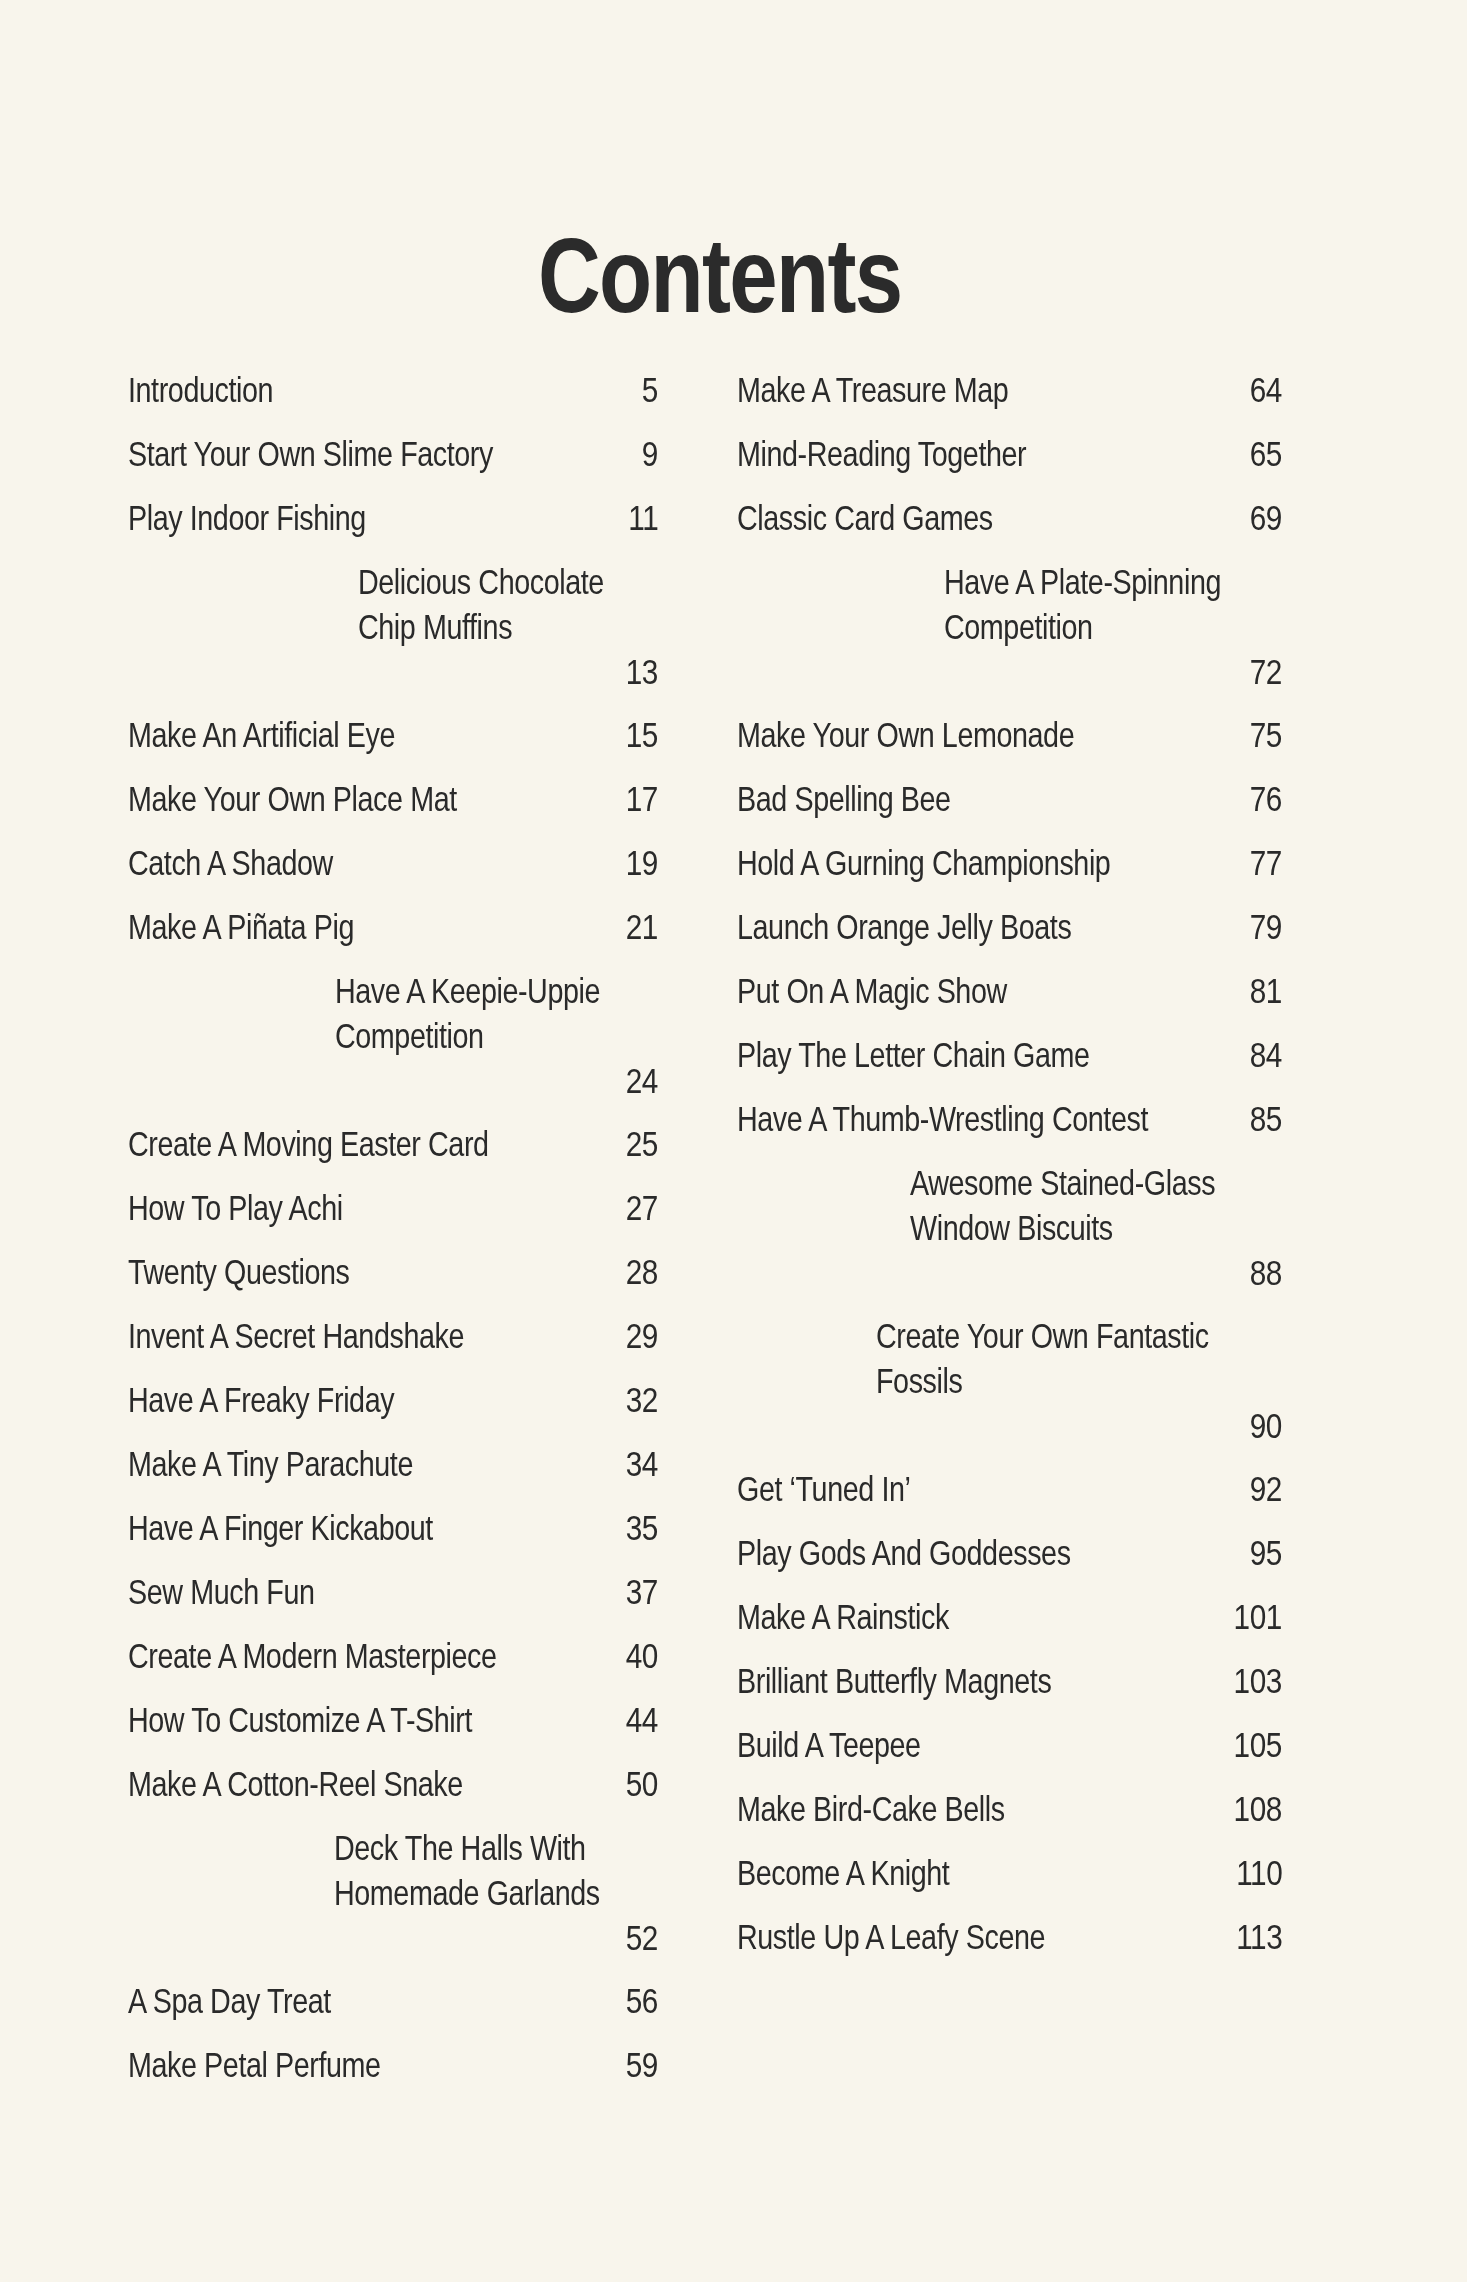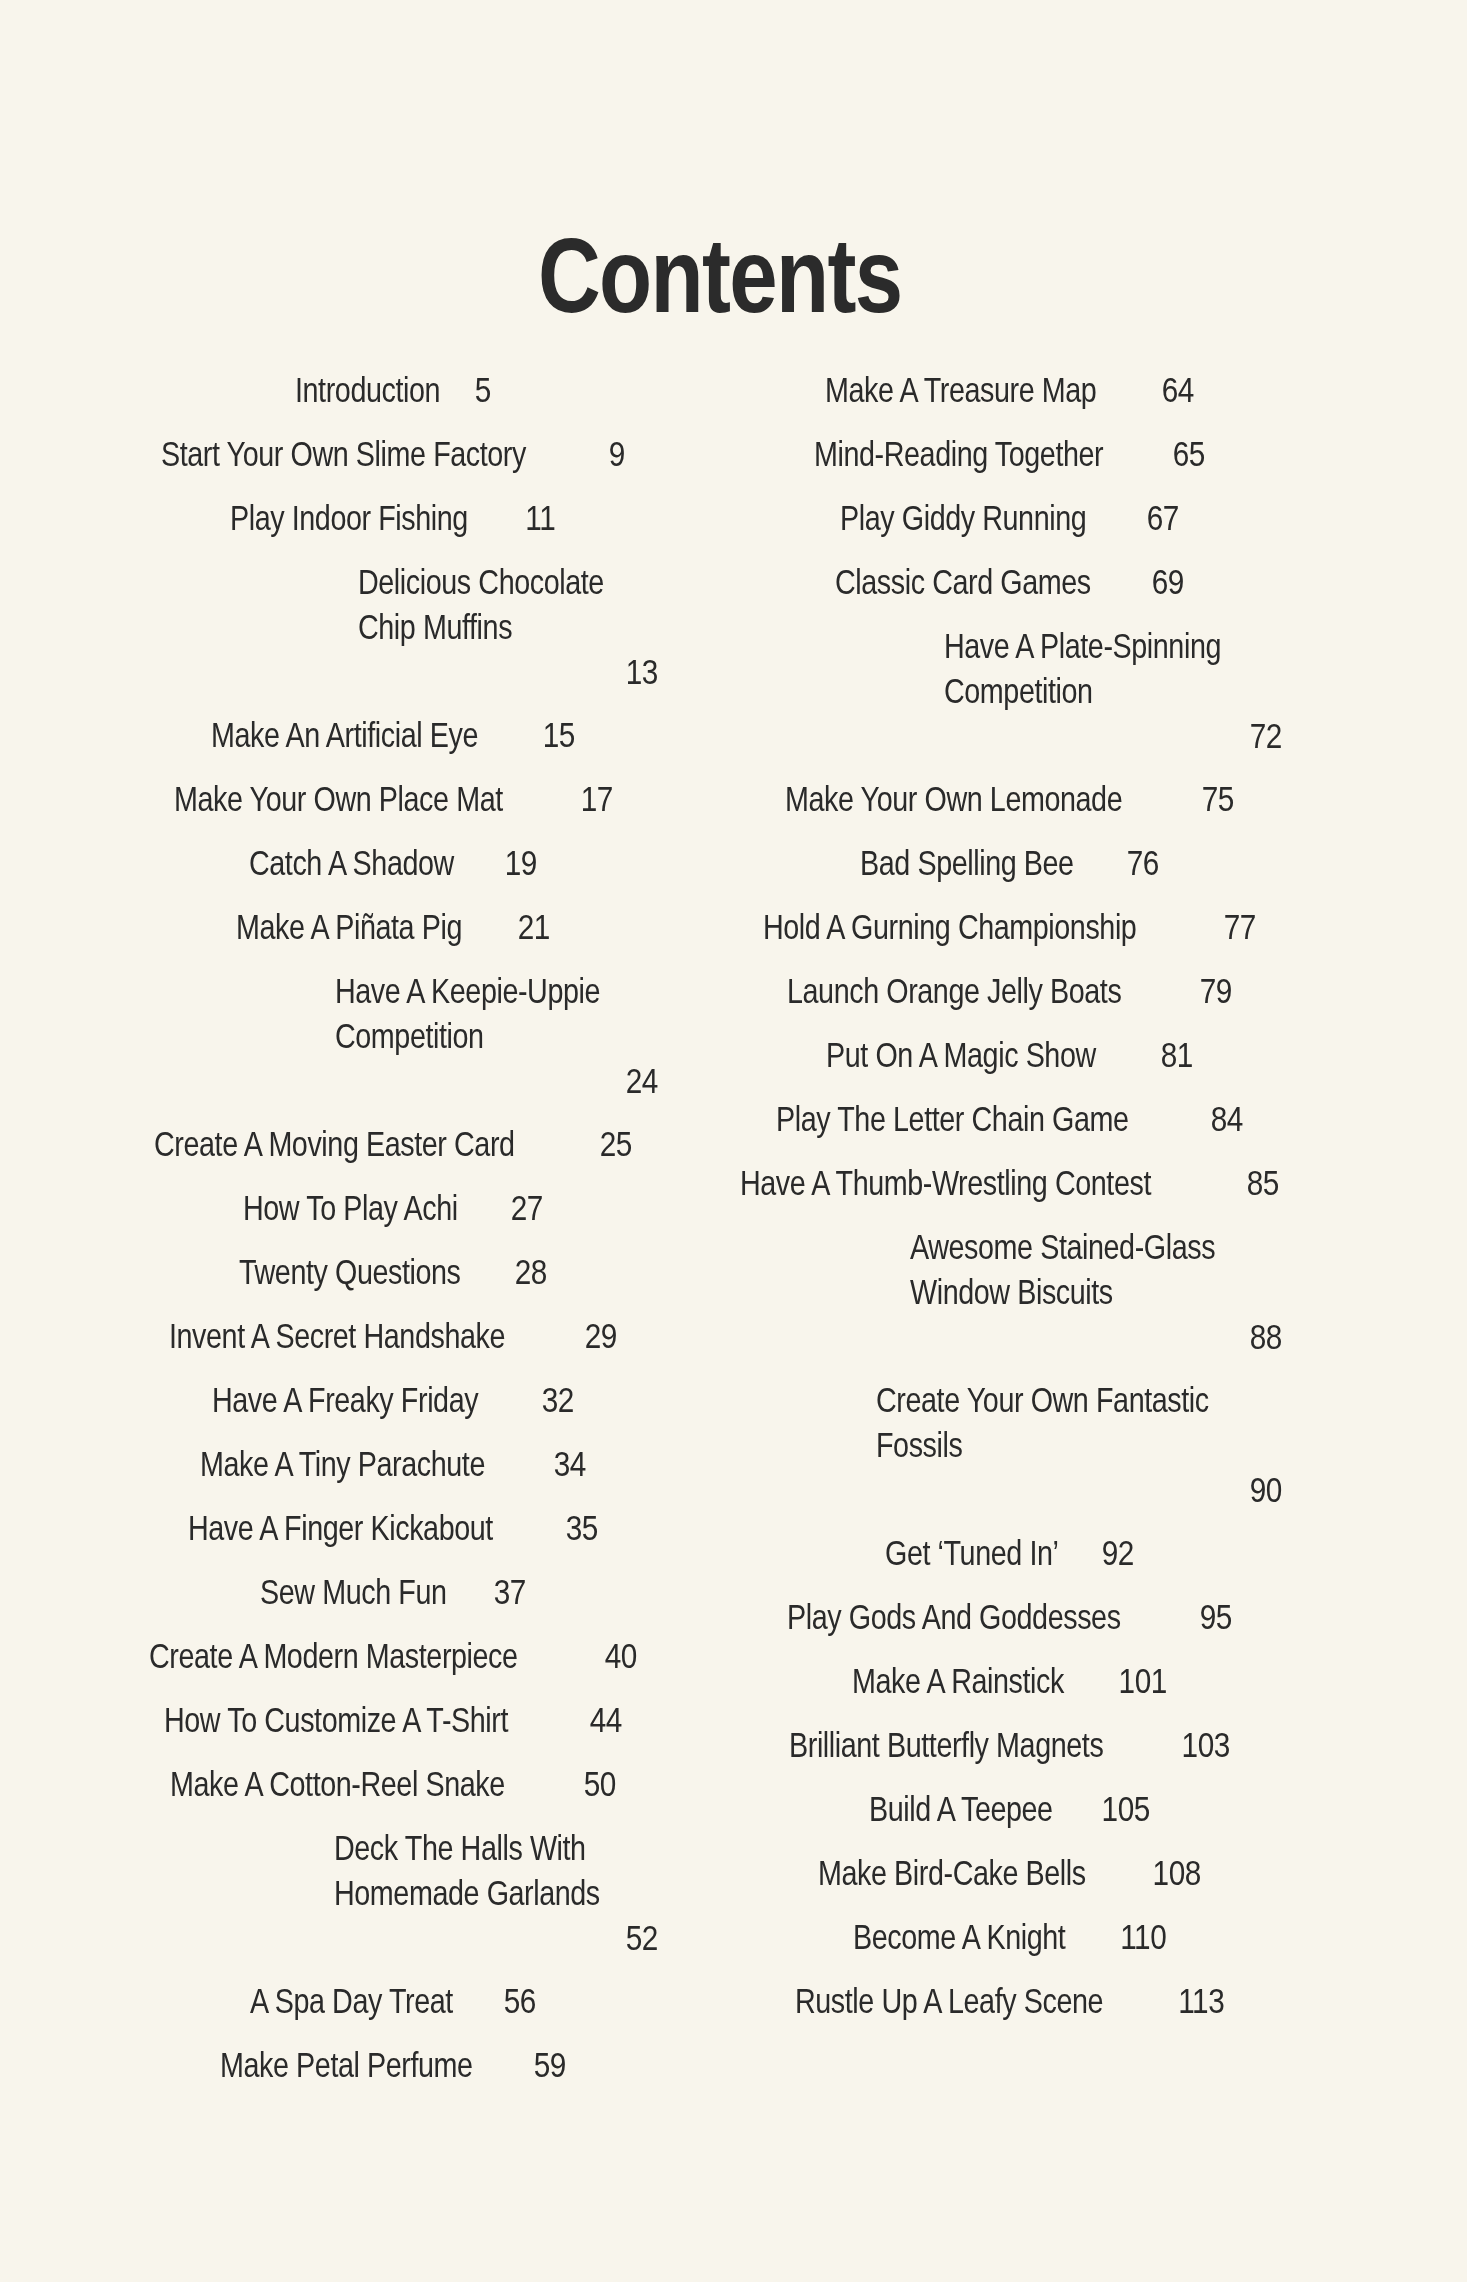--- a/index.html
+++ b/index.html
@@ -20,21 +20,21 @@
     transform: scaleX(0.82);
     transform-origin: 718px 0;
     color: #2b2b2b;
     line-height: 1;
   }
   .col { position: absolute; top: 367px; }
   .col.left  { left: 128px; width: 530px; }
   .col.right { left: 737px; width: 545px; }
   .entry {
     position: relative;
-    display: flex; align-items: flex-end; justify-content: center;
+    display: flex; align-items: flex-end; justify-content: space-between;
     font-size: 35px; line-height: 46px;
     margin-bottom: 18px;
     letter-spacing: -0.5px;
   }
   .entry .name {
     display: block;
     transform: scaleX(0.82); transform-origin: 0 50%;
     white-space: pre-line;
     max-width: 510px;
   }
@@ -151,24 +151,20 @@
   <div class="col right" id="col-right">
       <div class="entry">
         <span class="name">Make A Treasure Map</span>
         <span class="page-no">64</span>
       </div>
       <div class="entry">
         <span class="name">Mind-Reading Together</span>
         <span class="page-no">65</span>
       </div>
       <div class="entry">
-        <span class="name">Play Giddy Running</span>
-        <span class="page-no">67</span>
-      </div>
-      <div class="entry">
         <span class="name">Classic Card Games</span>
         <span class="page-no">69</span>
       </div>
       <div class="entry two-line">
         <span class="name">Have A Plate-Spinning
 Competition</span>
         <span class="page-no">72</span>
       </div>
       <div class="entry">
         <span class="name">Make Your Own Lemonade</span>

